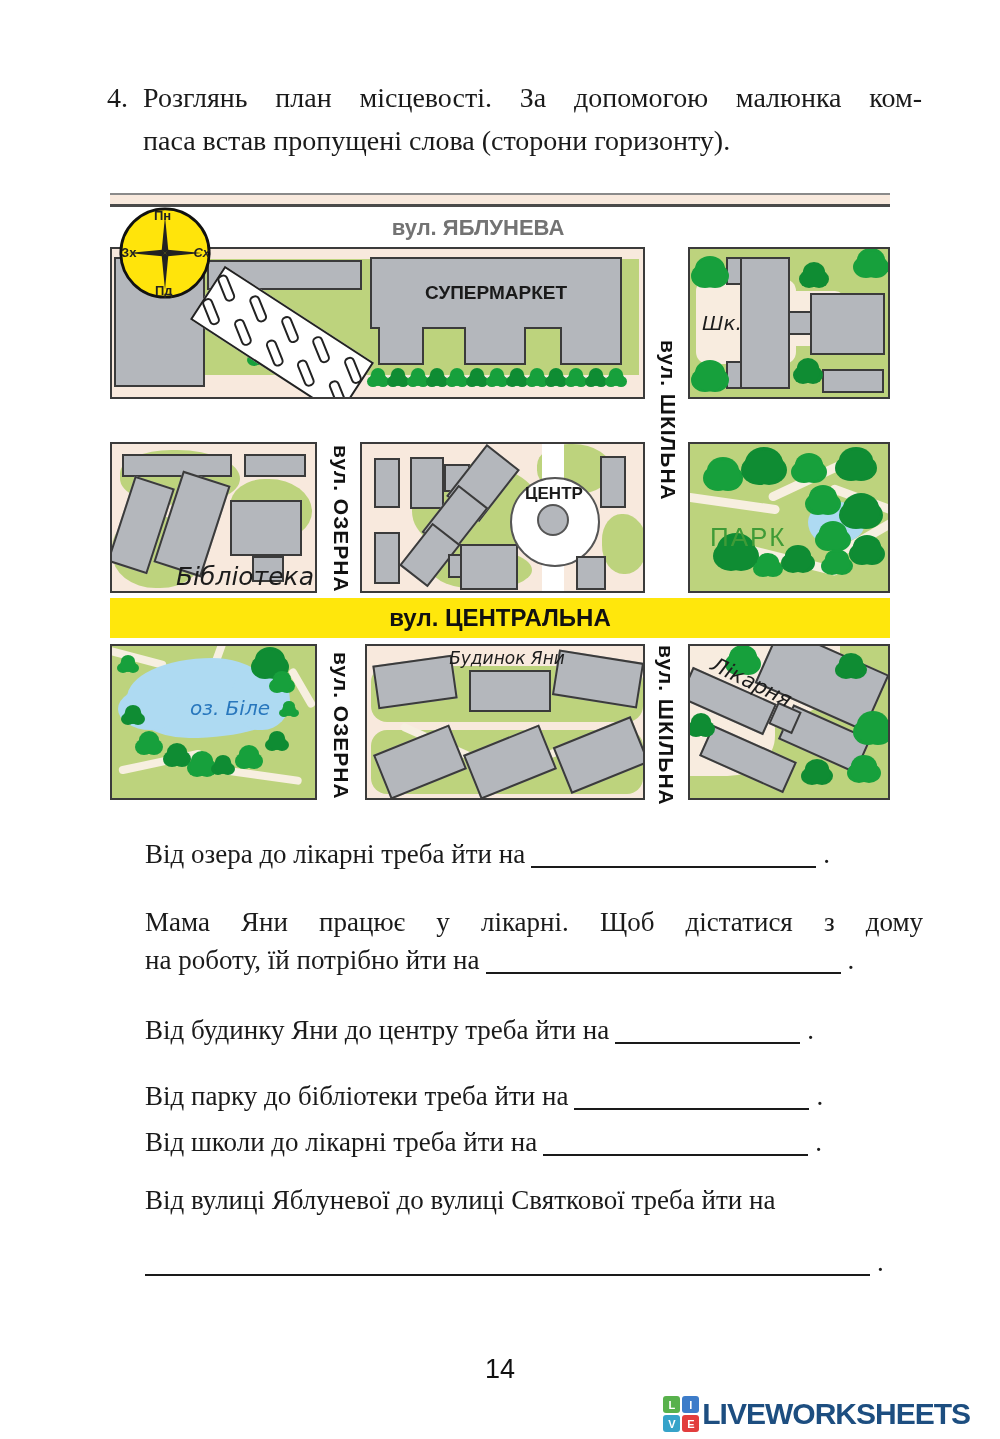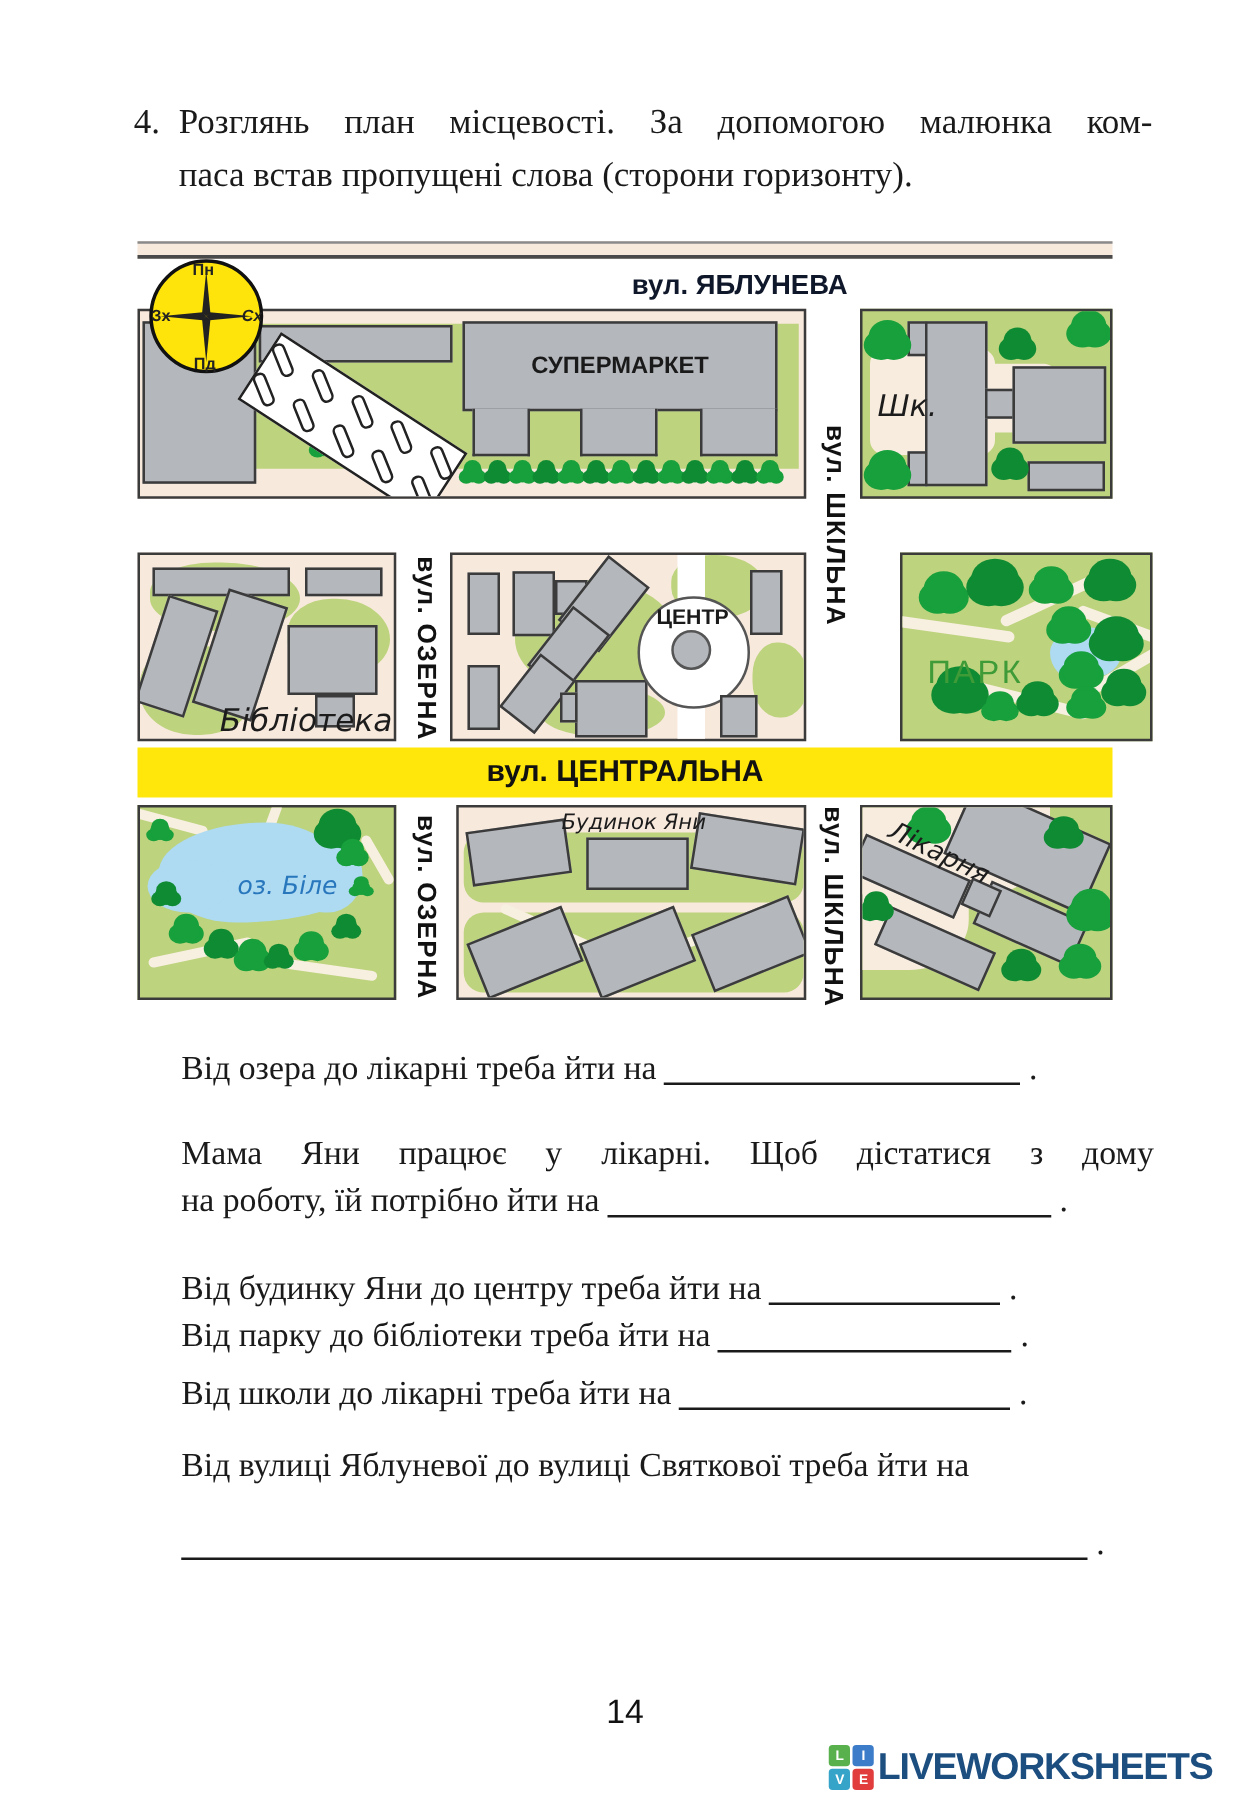--- a/index.html
+++ b/index.html
@@ -14,21 +14,21 @@
   .map{position:absolute;left:110px;top:193px;width:780px;height:607px;background:#fff;}
   .blk{position:absolute;border:2px solid #3b3b3b;box-sizing:border-box;overflow:hidden;}
   .pink{background:#f8e9dd}.green{background:#bdd37d}
   .b{position:absolute;background:#b4b7bc;border:2px solid #3b3b3b;box-sizing:border-box;}
   .gp{position:absolute;background:#bdd37d;border-radius:45% 55% 50% 50%;}
   .cp{position:absolute;background:#f8ecdf;border-radius:40% 60% 55% 45%;}
   .pth{position:absolute;background:#f7efe0;border-radius:10px;}
   .tr{position:absolute;background:#17a03c;color:#17a03c;border-radius:50%;
       box-shadow:-5px 3px 0 -2px,5px 3px 0 -2px,0 -4px 0 -1px;}
   .trd{background:#0f8c33;color:#0f8c33;}
-  .hs{position:absolute;font:bold 22px "Liberation Sans",sans-serif;text-align:right;color:#0f172a;}
+  .hs{position:absolute;font:bold 22px "Liberation Sans",sans-serif;text-align:center;color:#737373;}
   .vs{position:absolute;writing-mode:vertical-rl;font:bold 21px/1 "Liberation Sans",sans-serif;
       letter-spacing:1px;color:#111;display:flex;align-items:center;justify-content:center;white-space:nowrap;}
   .pl{position:absolute;font-style:italic;font-family:"DejaVu Sans",sans-serif;color:#1c1c1c;}
   .top-band{position:absolute;left:0;top:0;width:780px;height:14px;background:#f8e9dd;
       border-top:2px solid #8a8a8a;border-bottom:3px solid #4a4a4a;box-sizing:border-box;}
   .yellow-band{position:absolute;left:0;top:405px;width:780px;height:40px;background:#ffe70c;
       display:flex;align-items:center;justify-content:center;}
   .yellow-band span{font:bold 24px "Liberation Sans",sans-serif;color:#111;}
   .compass{position:absolute;left:8px;top:13px;width:94px;height:94px;z-index:6;}
   .cd{position:absolute;font:bold 13px "Liberation Sans",sans-serif;color:#222;}
@@ -141,21 +141,21 @@
       <div class="b" style="left:36px;top:112px;width:16px;height:28px;"></div>
       <div class="b" style="left:50px;top:8px;width:50px;height:132px;"></div>
       <div class="b" style="left:98px;top:62px;width:24px;height:24px;"></div>
       <div class="b" style="left:120px;top:44px;width:75px;height:62px;"></div>
       <div class="b" style="left:132px;top:120px;width:62px;height:24px;"></div>
       <i class="tr" style="left:4px;top:10px;width:32px;height:28px;"></i>
       <i class="tr trd" style="left:112px;top:16px;width:24px;height:22px;"></i>
       <i class="tr" style="left:166px;top:2px;width:30px;height:26px;"></i>
       <i class="tr" style="left:4px;top:114px;width:32px;height:28px;"></i>
       <i class="tr trd" style="left:106px;top:112px;width:24px;height:22px;"></i>
-      <span class="pl" style="left:12px;top:62px;font-size:24px;">Шк.</span>
+      <span class="pl" style="left:12px;top:62px;font-size:20px;">Шк.</span>
     </div>
 
 
     <div class="blk pink" style="left:0;top:249px;width:207px;height:151px;">
       <div class="gp" style="left:8px;top:6px;width:120px;height:55px;"></div>
       <div class="gp" style="left:118px;top:35px;width:82px;height:62px;"></div>
       <div class="gp" style="left:0;top:72px;width:92px;height:72px;"></div>
       <div class="b" style="left:10px;top:10px;width:110px;height:23px;"></div>
       <div class="b" style="left:132px;top:10px;width:62px;height:23px;"></div>
       <div class="b" style="left:8px;top:36px;width:42px;height:90px;transform:rotate(18deg);"></div>
@@ -183,21 +183,21 @@
       <div class="b" style="left:86px;top:110px;width:14px;height:24px;"></div>
       <div class="stub" style="left:180px;top:0;width:22px;height:38px;"></div>
       <div class="stub" style="left:180px;top:115px;width:22px;height:36px;"></div>
       <div class="ring" style="left:148px;top:33px;width:86px;height:86px;"></div>
       <div class="b" style="left:175px;top:60px;width:32px;height:32px;border-radius:50%;border-color:#555;"></div>
       <span style="position:absolute;left:152px;top:40px;width:80px;text-align:center;font:bold 17px 'Liberation Sans',sans-serif;z-index:3;">ЦЕНТР</span>
       <div class="b" style="left:238px;top:12px;width:26px;height:52px;"></div>
       <div class="b" style="left:214px;top:112px;width:30px;height:34px;"></div>
     </div>
 
-    <div class="blk green" style="left:610px;top:249px;width:202px;height:151px;">
+    <div class="blk green" style="left:578px;top:249px;width:202px;height:151px;">
       <div class="pth" style="left:-5px;top:55px;width:95px;height:9px;transform:rotate(8deg);"></div>
       <div class="pth" style="left:75px;top:32px;width:85px;height:9px;transform:rotate(-25deg);"></div>
       <div class="pth" style="left:138px;top:52px;width:75px;height:9px;transform:rotate(20deg);"></div>
       <div class="pth" style="left:55px;top:112px;width:95px;height:9px;transform:rotate(14deg);"></div>
       <div class="pth" style="left:148px;top:88px;width:60px;height:9px;transform:rotate(-30deg);"></div>
       <div class="lake" style="left:118px;top:58px;width:56px;height:42px;border-radius:55% 45% 60% 40% / 50% 60% 45% 55%;"></div>
       <i class="tr" style="left:16px;top:16px;width:34px;height:30px;"></i>
       <i class="tr trd" style="left:54px;top:6px;width:40px;height:34px;"></i>
       <i class="tr" style="left:104px;top:12px;width:30px;height:26px;"></i>
       <i class="tr trd" style="left:148px;top:6px;width:36px;height:30px;"></i>
@@ -274,21 +274,21 @@
       <span class="pl" style="left:18px;top:24px;font-size:21px;transform:rotate(26deg);z-index:3;">Лікарня</span>
     </div>
   </div>
 
   <div class="questions">
     <p class="q" style="margin-bottom:30px;"><span>Від озера до лікарні треба йти на</span><span class="blank" style="width:285px;"></span><span class="dot">.</span></p>
 
     <p class="q jl" style="margin-bottom:0;">Мама Яни працює у лікарні. Щоб дістатися з дому</p>
     <p class="q" style="margin-bottom:32px;"><span>на роботу, їй потрібно йти на</span><span class="blank" style="width:355px;"></span><span class="dot">.</span></p>
 
-    <p class="q" style=""><span>Від будинку Яни до центру треба йти на</span><span class="blank" style="width:185px;"></span><span class="dot">.</span></p>
+    <p class="q" style="margin-bottom:28px;"><span>Від будинку Яни до центру треба йти на</span><span class="blank" style="width:185px;"></span><span class="dot">.</span></p>
 
     <p class="q" style="margin-bottom:8px;"><span>Від парку до бібліотеки треба йти на</span><span class="blank" style="width:235px;"></span><span class="dot">.</span></p>
 
     <p class="q" style="margin-bottom:20px;"><span>Від школи до лікарні треба йти на</span><span class="blank" style="width:265px;"></span><span class="dot">.</span></p>
 
     <p class="q" style="margin-bottom:0;">Від вулиці Яблуневої до вулиці Святкової треба йти на</p>
     <p class="q" style="margin-top:24px;margin-bottom:16px;"><span class="blank" style="width:725px;margin-left:0;"></span><span class="dot">.</span></p>
 
   </div>
 

